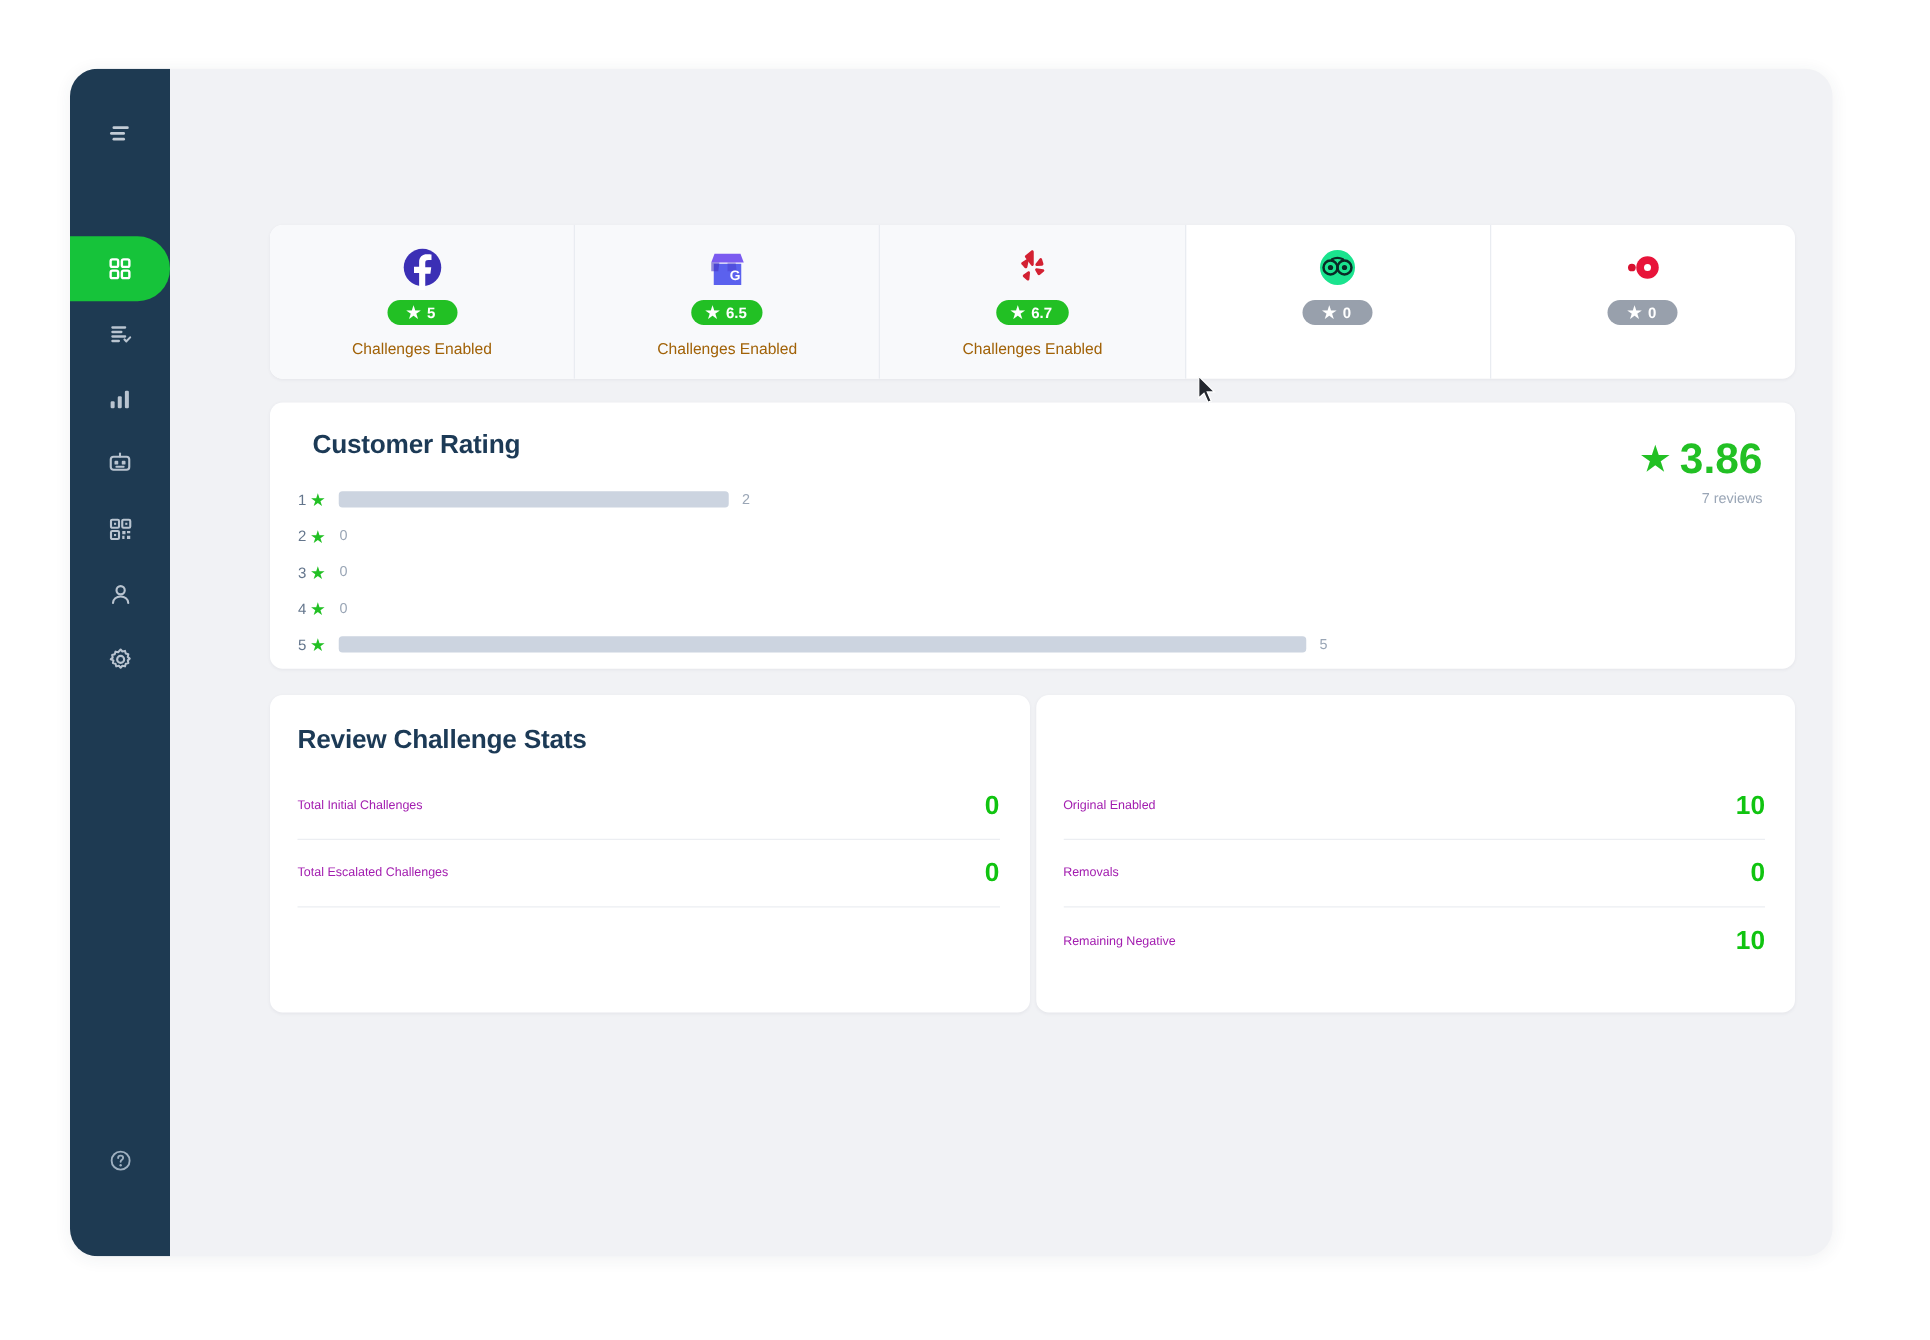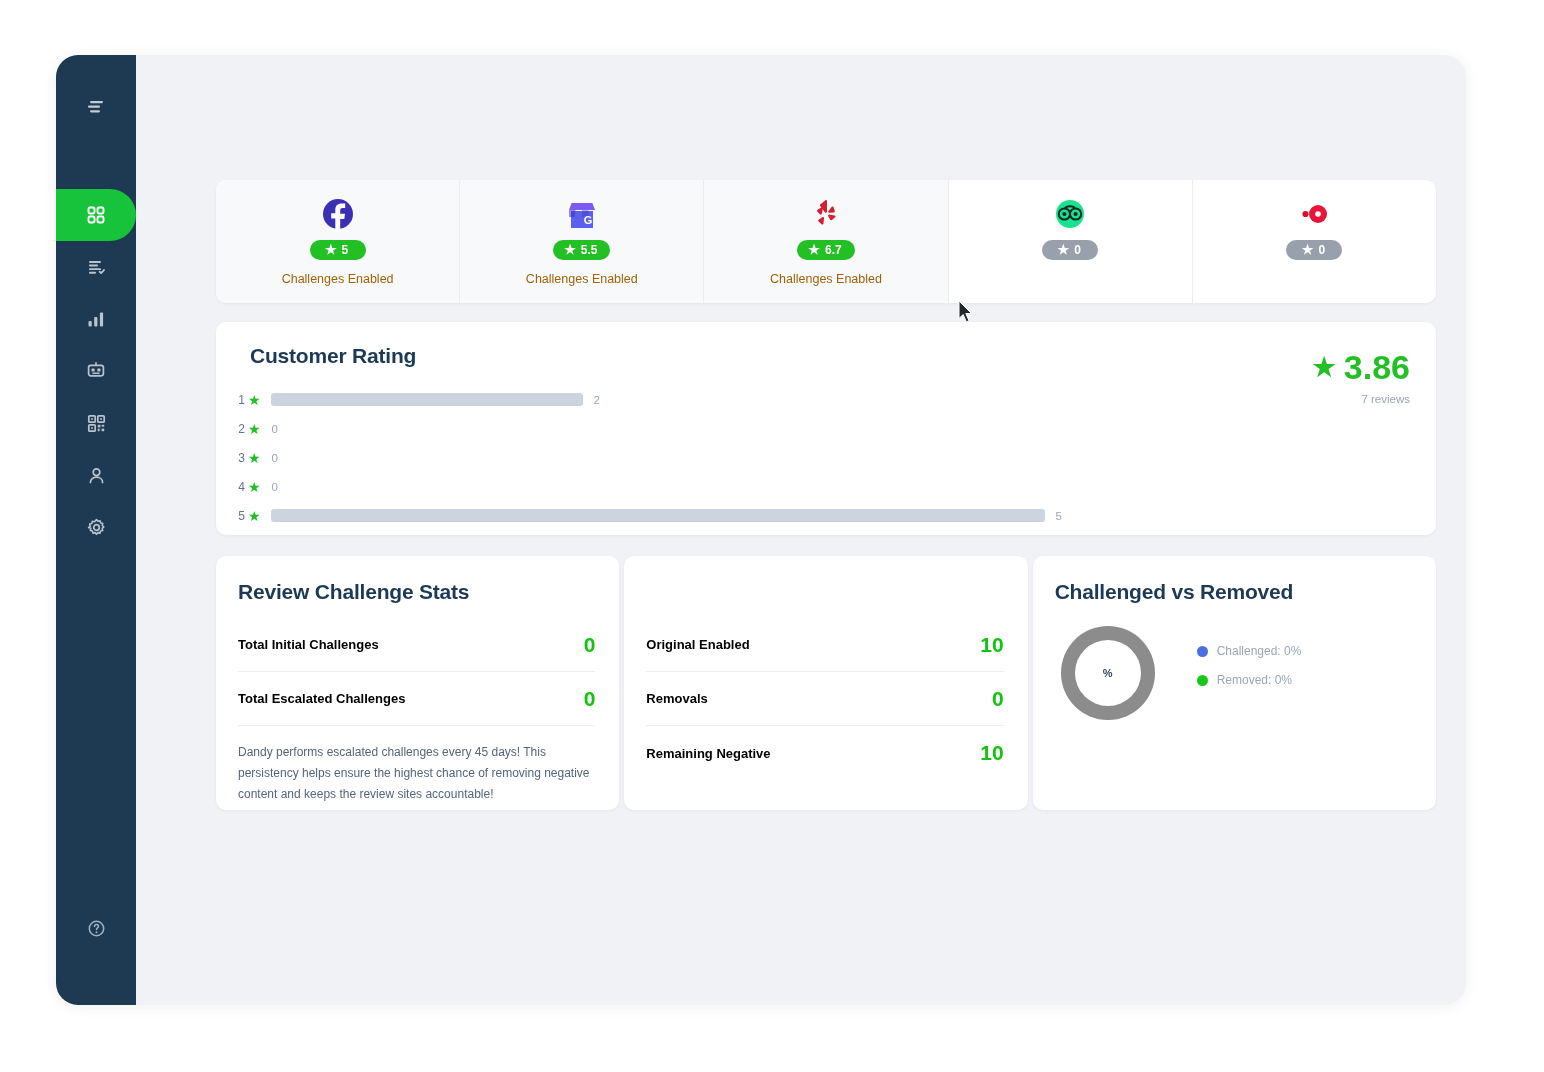--- a/index.html
+++ b/index.html
@@ -207,21 +207,21 @@
   }
   .bottom-card { flex: 1; padding: 24px 24px 0 22px; position: relative; }
 
   .stat-row {
     display: flex;
     align-items: center;
     justify-content: space-between;
     height: 54px;
     border-bottom: 1px solid #eceef2;
   }
-  .stat-label { font-size: 13px; color: #000000; font-weight: bold; }
+  .stat-label { font-size: 10px; color: #a21caf; }
   .stat-value { font-size: 21px; font-weight: bold; color: #10c410; }
   .stats-block { margin-top: 14px; }
   .note {
     margin-top: 16px;
     font-size: 12px;
     color: #56657a;
     line-height: 1.74;
     max-width: 370px;
   }
 
@@ -405,21 +405,21 @@
           <svg width="36" height="36" viewBox="0 0 36 36">
             <rect x="7" y="15" width="22" height="17" fill="#5b61ee"></rect>
             <path d="M5 14l2.6-7h20.8L31 14z" fill="#7b5bf0"></path>
             <path d="M5 14h6.5l-.9 7H5z" fill="#3f2fc0" opacity="0.55"></path>
             <path d="M18 14h6.5l.8 7h-7.3z" fill="#3f2fc0" opacity="0.35"></path>
             <text x="24" y="28" font-family="Liberation Sans, sans-serif" font-size="11" font-weight="bold" fill="#ffffff" text-anchor="middle">G</text>
           </svg>
         </div>
         <div class="rating-badge">
           <span class="bstar">★</span>
-          <span>5.5</span>
+          <span>6.5</span>
         </div>
         <div class="challenges-label">Challenges Enabled</div>
       </div>
 
       <div class="platform-card tinted">
         <div class="plat-logo">
           <svg width="34" height="34" viewBox="0 0 34 34">
             <g fill="#d32132">
               <path d="M16.4 3.2c.9-.3 1.6.3 1.6 1.2v10.2c0 1.1-1.3 1.6-2 .8L11.2 9c-.5-.6-.4-1.5.3-1.8z"></path>
               <path d="M8.6 14.7c-.8-.4-.9-1.5-.1-2l3.7-2.3c.9-.5 1.9.3 1.7 1.3l-1 4.9c-.2 1-1.4 1.3-2.1.7z"></path>
@@ -529,58 +529,39 @@
         <div class="stats-block">
           <div class="stat-row">
             <span class="stat-label">Total Initial Challenges</span>
             <span class="stat-value">0</span>
           </div>
           <div class="stat-row">
             <span class="stat-label">Total Escalated Challenges</span>
             <span class="stat-value">0</span>
           </div>
         </div>
-        <div class="note">Dandy performs escalated challenges every 45 days! This persistency helps ensure the highest chance of removing negative content and keeps the review sites accountable!</div>
       </div>
 
       <div class="card bottom-card">
         <div class="neg-block">
           <div class="neg-row">
             <span class="stat-label">Original Enabled</span>
             <span class="stat-value">10</span>
           </div>
           <div class="neg-row">
             <span class="stat-label">Removals</span>
             <span class="stat-value">0</span>
           </div>
           <div class="neg-row">
             <span class="stat-label">Remaining Negative</span>
             <span class="stat-value">10</span>
           </div>
         </div>
       </div>
 
-      <div class="card bottom-card">
-        <div class="card-title">Challenged vs Removed</div>
-        <div class="donut-wrap">
-          <div class="donut">
-            <div class="donut-label">%</div>
-          </div>
-          <div class="legend">
-            <div class="legend-item">
-              <span class="legend-dot" style="background:#4a6fe0"></span>
-              <span>Challenged: 0%</span>
-            </div>
-            <div class="legend-item">
-              <span class="legend-dot" style="background:#18c718"></span>
-              <span>Removed: 0%</span>
-            </div>
-          </div>
-        </div>
-      </div>
 
     </div>
 
   </div>
 </div>
 
 <div class="cursor">
   <svg width="18" height="24" viewBox="0 0 18 24">
     <path d="M1 1l12.5 12.5H7.8l3.2 7.2-2.6 1.2-3.2-7.3L1 18.4z" fill="#23272e" stroke="#ffffff" stroke-width="1"></path>
   </svg>

